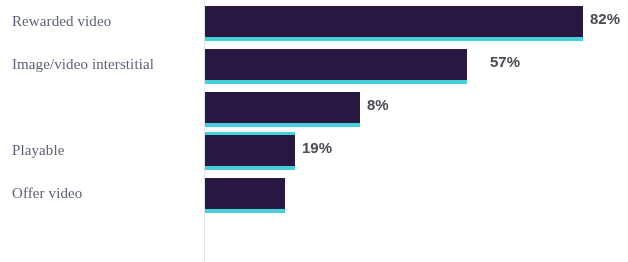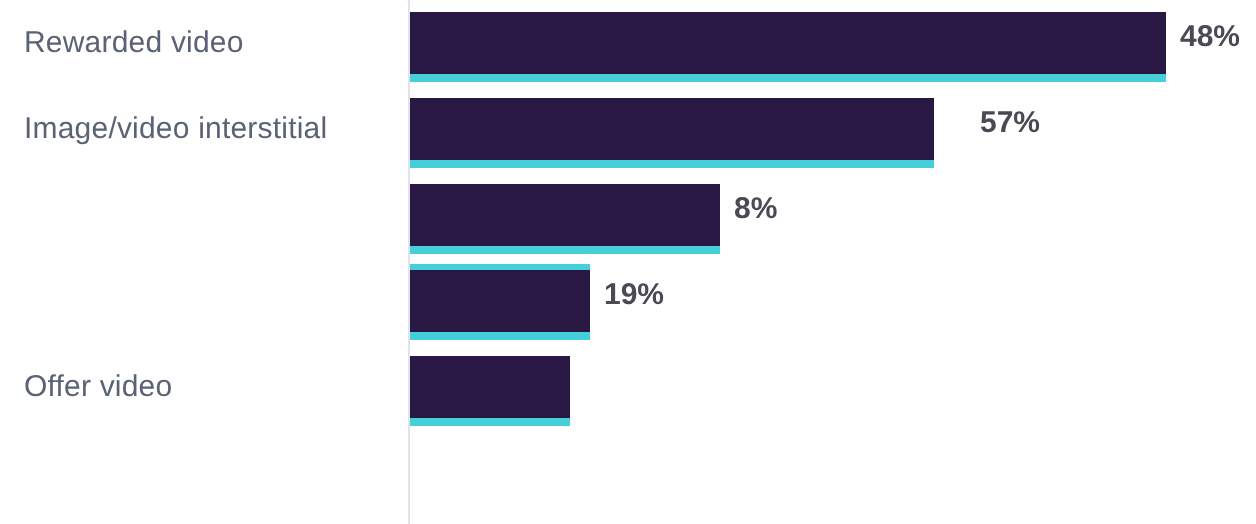--- a/index.html
+++ b/index.html
@@ -41,20 +41,21 @@
   .row-label {
     position: absolute;
     left: 12px;
     top: 0;
     height: 43px;
     line-height: 43px;
     font-size: 15px;
     color: #5a6275;
     white-space: nowrap;
     letter-spacing: 0.1px;
+    font-family: Liberation Serif, serif;
   }
 
   .bar-wrap {
     position: absolute;
     left: 205px;
     top: 3px;
     height: 37px;
   }
 
   .bar {
@@ -98,41 +99,42 @@
 <div id="chart">
 
   <div class="axis-line"></div>
 
   <div class="row" style="top:0px;">
     <div class="row-label">Rewarded video</div>
     <div class="bar-wrap">
       <div class="bar" style="width: 378px;"></div>
       <div class="accent-under" style="width: 378px;"></div>
     </div>
-    <div class="value" style="left: 590px;">48%</div>
+    <div class="value" style="left: 590px;">82%</div>
   </div>
 
   <div class="row" style="top:43px;">
     <div class="row-label">Image/video interstitial</div>
     <div class="bar-wrap">
       <div class="bar" style="width: 262px;"></div>
       <div class="accent-under" style="width: 262px;"></div>
     </div>
     <div class="value" style="left: 490px;">57%</div>
   </div>
 
   <div class="row" style="top:86px;">
     <div class="bar-wrap">
       <div class="bar" style="width: 155px;"></div>
       <div class="accent-under" style="width: 155px;"></div>
     </div>
     <div class="value" style="left: 367px;">8%</div>
   </div>
 
   <div class="row" style="top:129px;">
+    <div class="row-label">Playable</div>
     <div class="bar-wrap">
       <div class="accent-over" style="width: 90px;"></div>
       <div class="bar" style="width: 90px;"></div>
       <div class="accent-under" style="width: 90px;"></div>
     </div>
     <div class="value" style="left: 302px; text-align: right;">19%</div>
   </div>
 
   <div class="row" style="top:172px;">
     <div class="row-label">Offer video</div>

